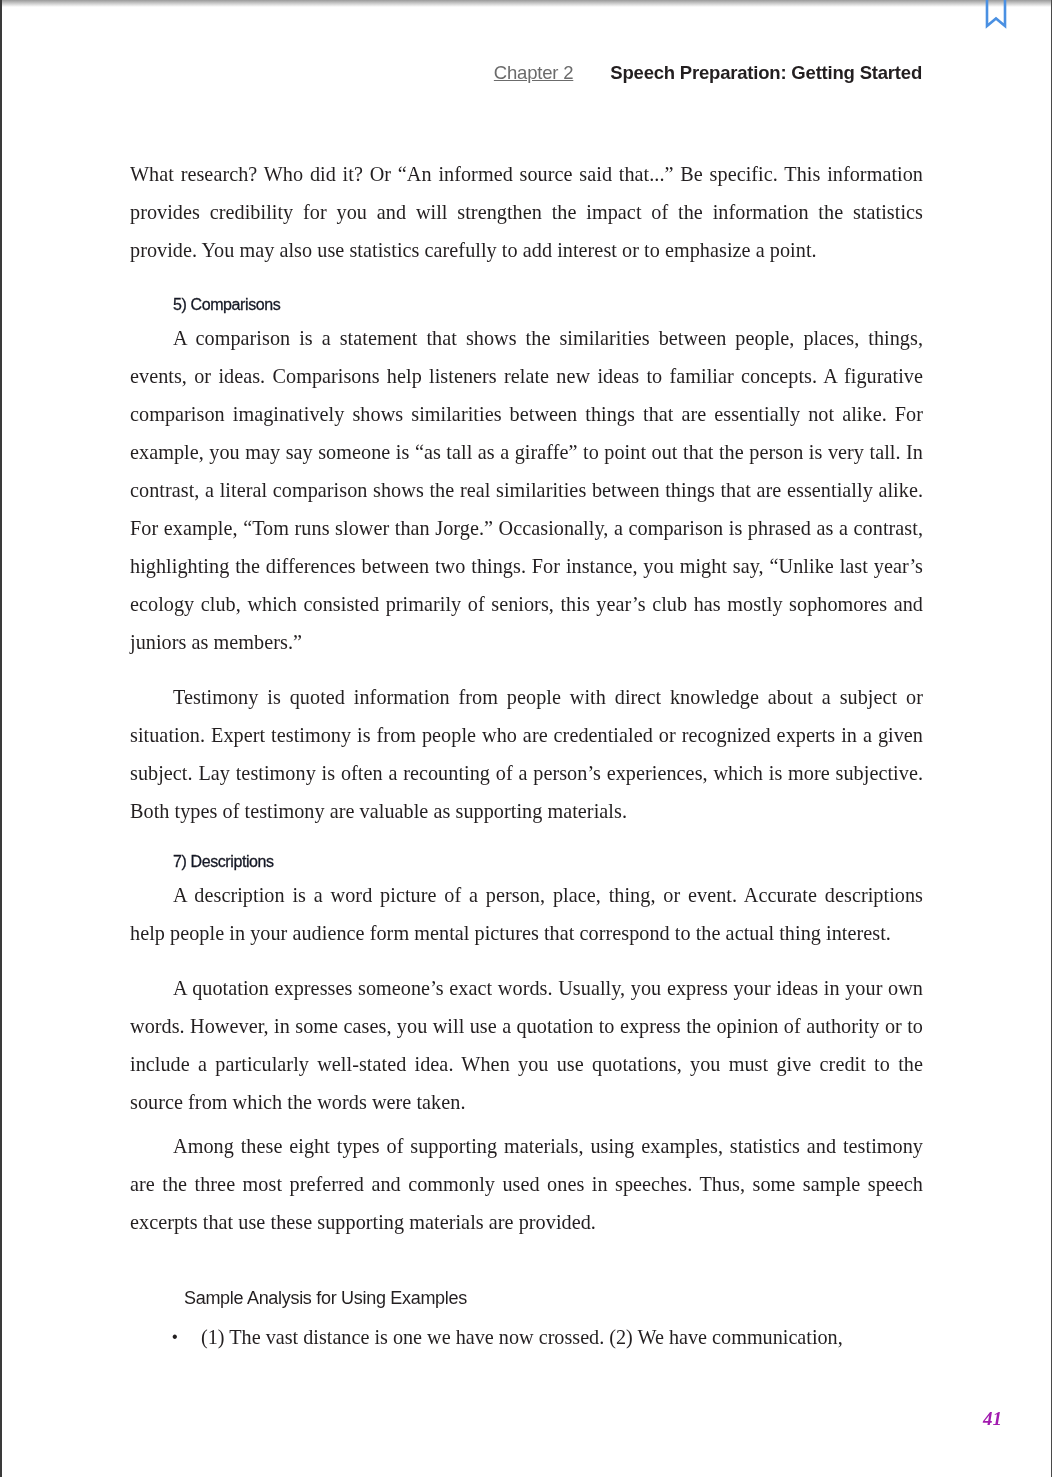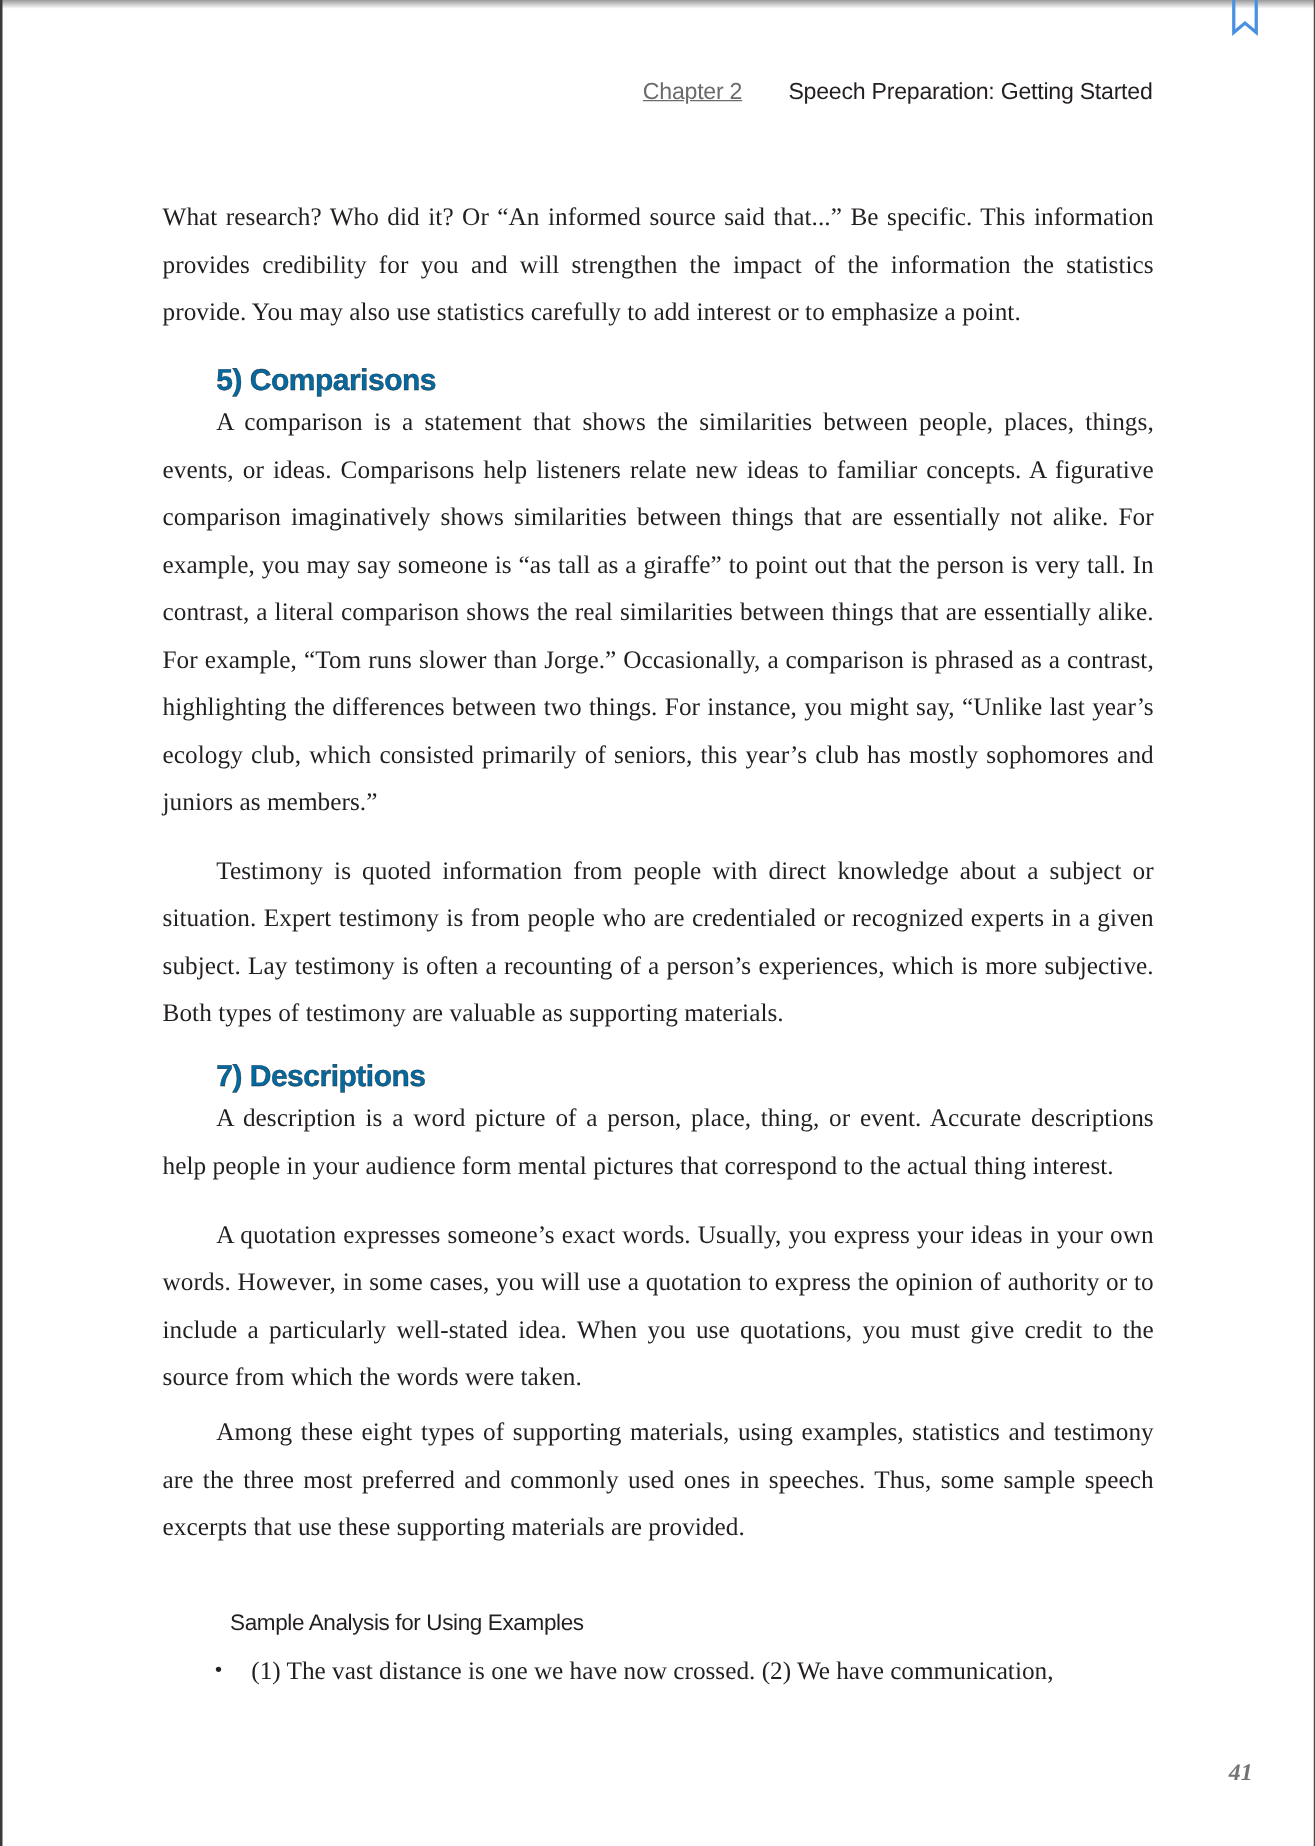--- a/index.html
+++ b/index.html
@@ -32,43 +32,43 @@
       cursor: pointer;
     }
     .running-head {
       position: absolute; top: 62px; right: 130px;
       font-family: "Liberation Sans", "DejaVu Sans", sans-serif;
       font-size: 18.5px;
       letter-spacing: -0.2px;
       white-space: nowrap;
     }
     .running-head .chap { color: #6b6b6b; margin-right: 37px; text-decoration: underline; }
-    .running-head .title { color: #231f20; }
+    .running-head .title { color: #231f20; font-weight: bold; }
 
     .content {
       position: absolute; left: 130px; top: 155px; width: 793px;
     }
     p.body {
       margin: 0;
       font-size: 20.2px;
       line-height: 38px;
       text-align: justify;
       text-align-last: left;
       letter-spacing: 0.05px;
     }
     p.indent { text-indent: 43px; }
     h3.section {
       margin: 0;
       font-family: "Liberation Sans", "DejaVu Sans", sans-serif;
-      font-weight: bold;
-      font-size: 24px;
+      font-weight: normal;
+      font-size: 16px;
       line-height: 29px;
       padding-left: 43px;
       letter-spacing: -0.4px;
-      color: #0369a1;
+      color: #0f172a;
       -webkit-text-stroke: 0.3px #231f20;
     }
     .sample-title {
       position: absolute; left: 184px; top: 1288px;
       font-family: "Liberation Sans", "DejaVu Sans", sans-serif;
       font-size: 18px;
       letter-spacing: -0.3px;
       color: #231f20;
     }
     .bullet-row {
@@ -80,21 +80,21 @@
     .bullet-row .dot {
       width: 29px;
       font-family: "Liberation Sans", "DejaVu Sans", sans-serif;
       font-size: 16px;
     }
     .page-number {
       position: absolute; left: 983px; top: 1408px;
       font-family: "Liberation Serif", "DejaVu Serif", serif;
       font-style: italic; font-weight: bold;
       font-size: 19px;
-      color: #737373;
+      color: #a21caf;
     }
   </style>
 </head>
 <body>
 
 <div class="top-shadow"></div>
 <div class="left-edge"></div>
 <div class="right-edge"></div>
 
 <div class="bookmark">

